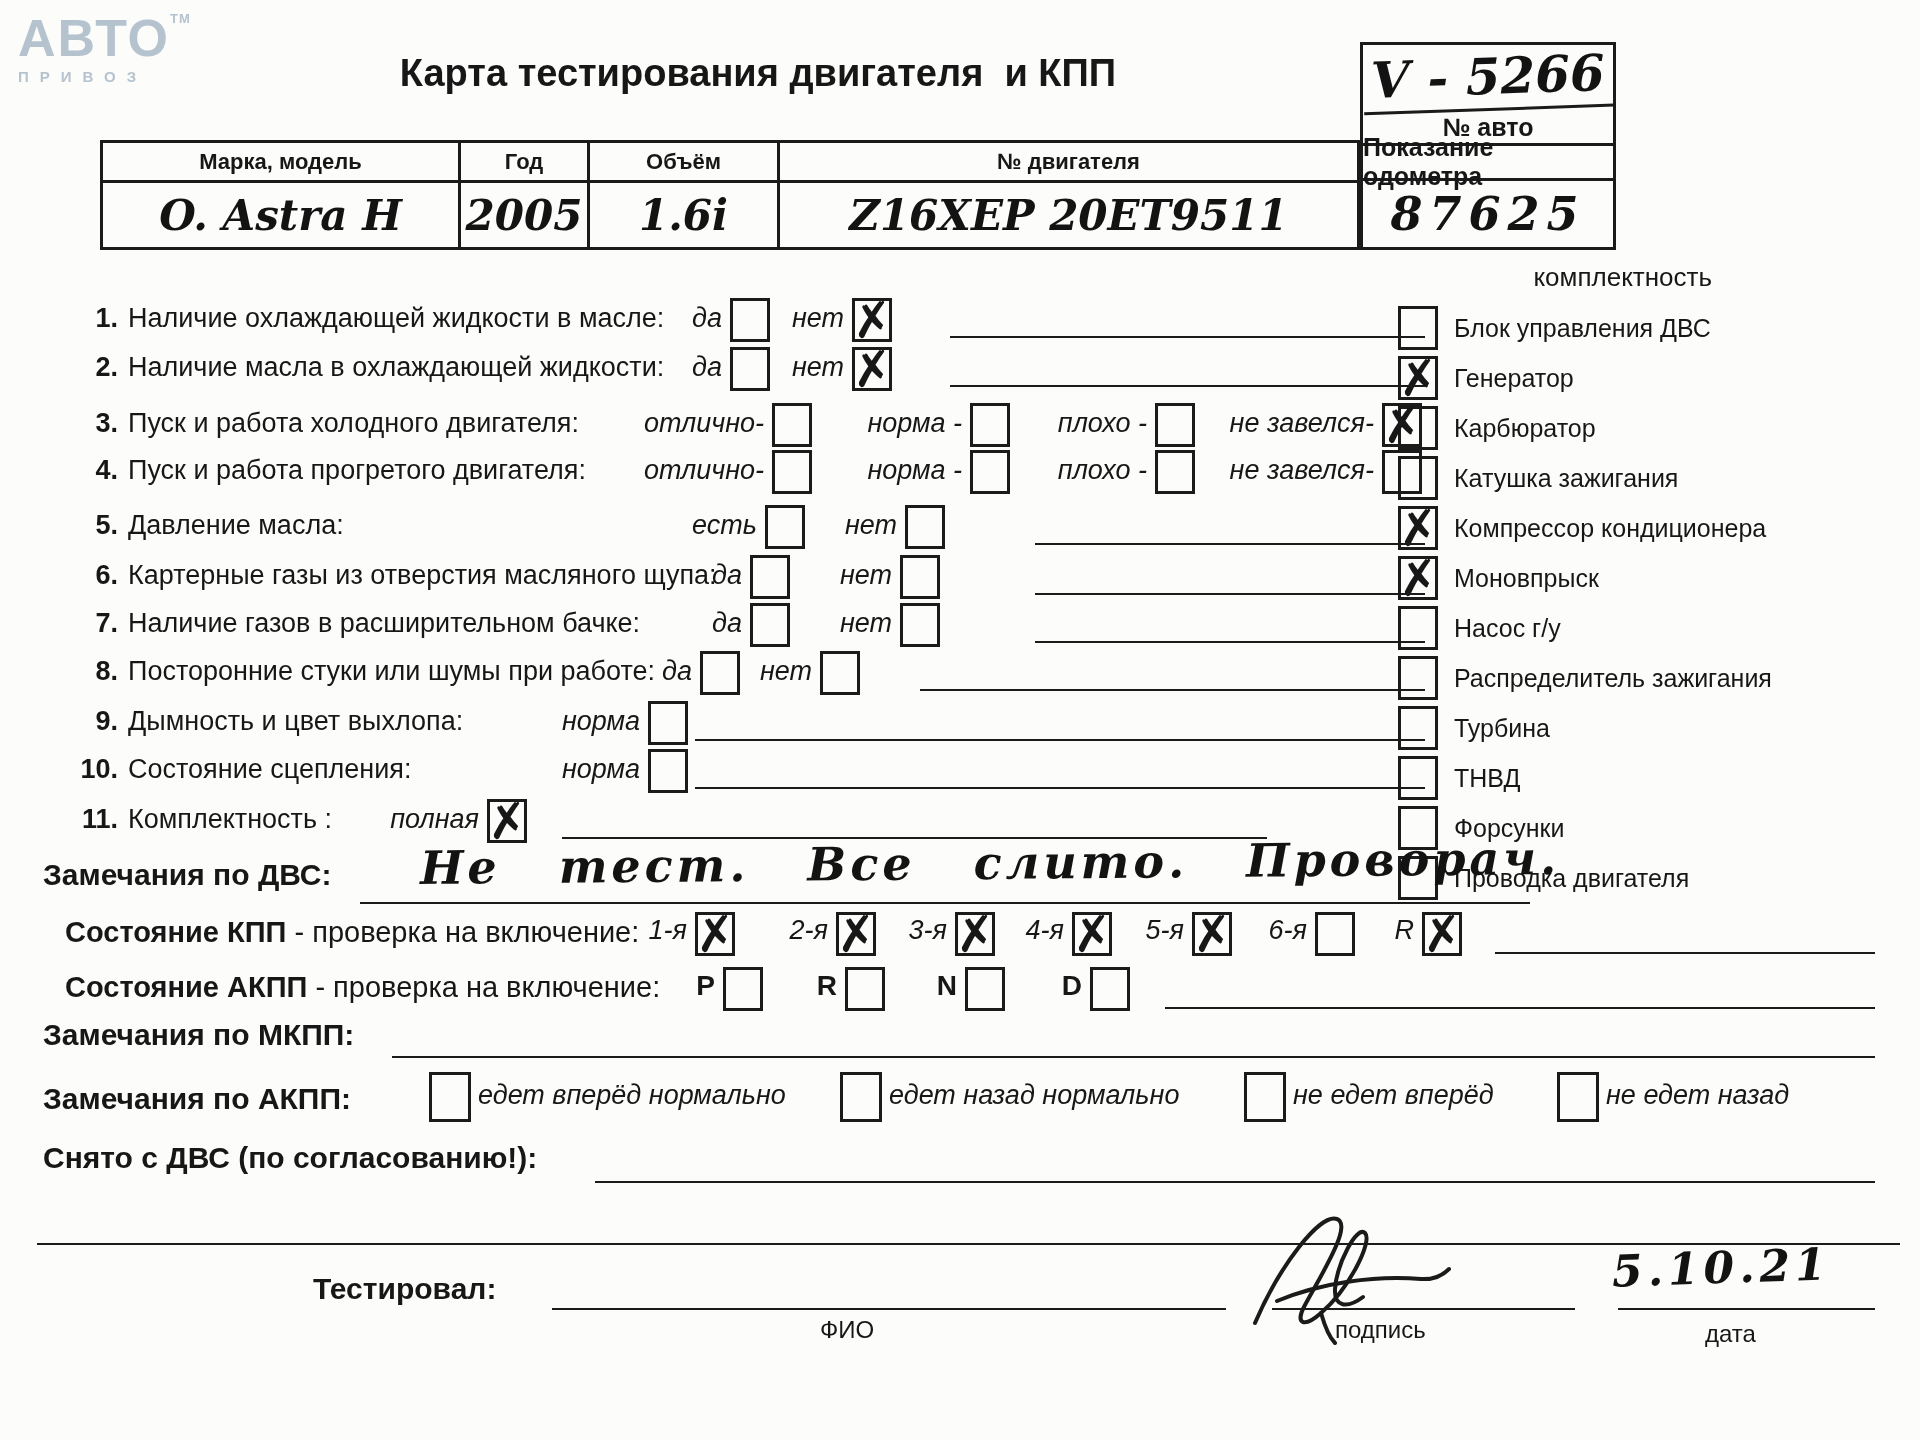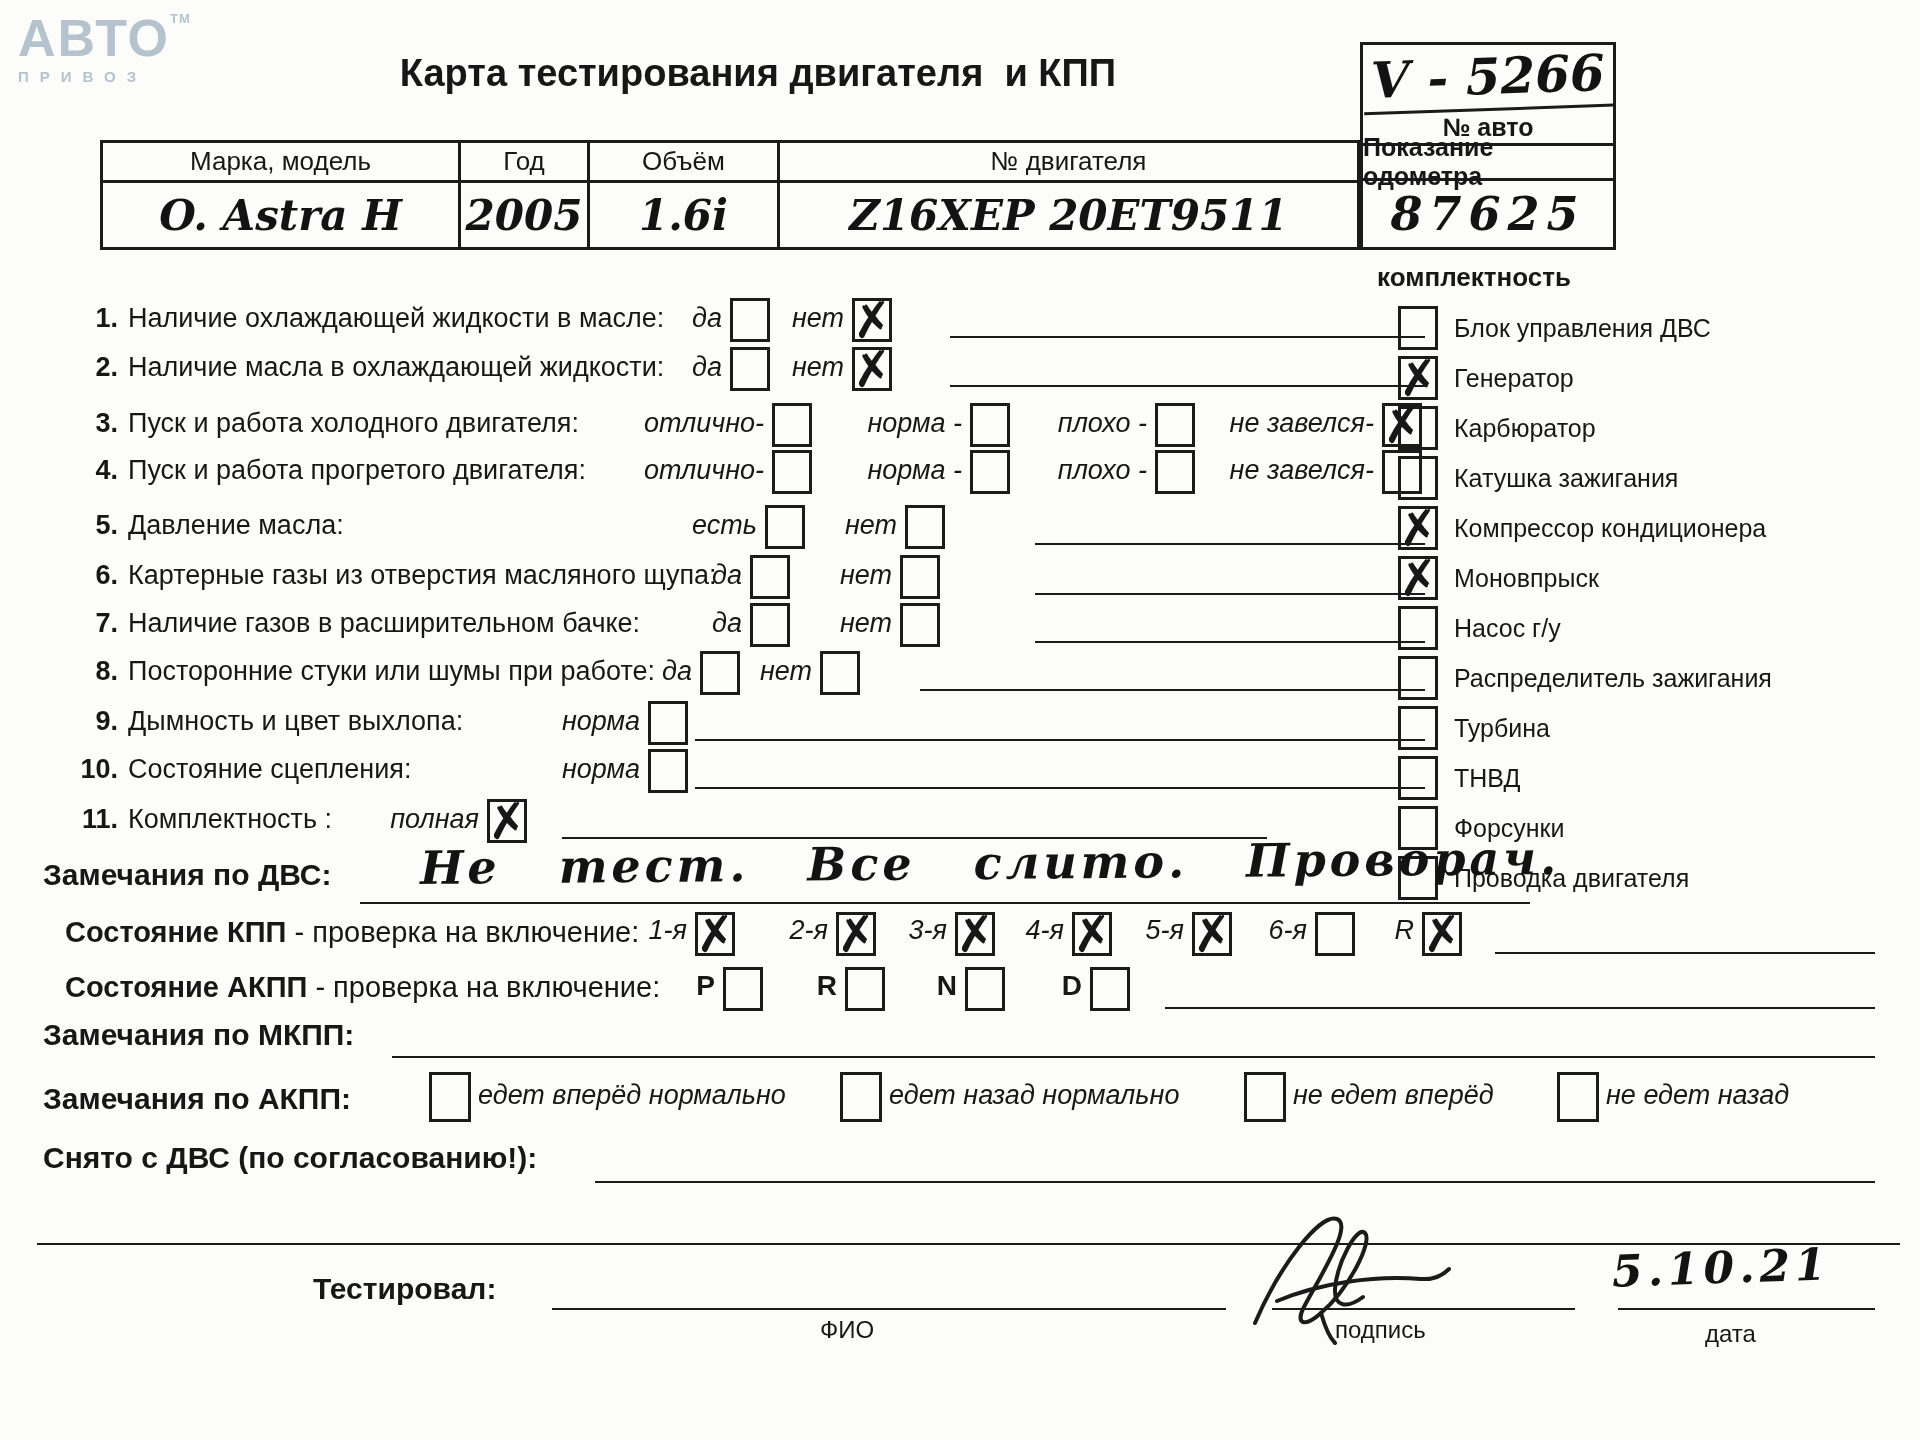--- a/index.html
+++ b/index.html
@@ -16,34 +16,34 @@
   
   .title { position:absolute; left:300px; top:52px; width:916px; text-align:center;
            font-size:38px; font-weight:bold; white-space:pre; }
   
   .hand { font-family:"DejaVu Serif", serif; font-style:italic; font-weight:600; color:#131313; }
   
   .vtable { position:absolute; left:100px; top:140px; width:1260px; height:110px;
             border:3px solid #1b1b1b; box-sizing:border-box; display:grid;
             grid-template-columns:358px 129px 190px auto; grid-template-rows:40px auto; }
   .vth { border-right:3px solid #1b1b1b; border-bottom:3px solid #1b1b1b;
-         font-size:26px; font-weight:normal; display:flex; align-items:center; justify-content:center; }
+         font-size:22px; font-weight:bold; display:flex; align-items:center; justify-content:center; }
   .vtd { border-right:3px solid #1b1b1b; display:flex; align-items:center; justify-content:center;
          font-size:42px; white-space:nowrap; }
   .vth:nth-child(4), .vtd:nth-child(8) { border-right:none; }
   
   .vbox { position:absolute; left:1360px; top:42px; width:256px; height:208px;
           border:3px solid #1b1b1b; box-sizing:border-box; display:flex; flex-direction:column; }
   .vb-row { display:flex; align-items:center; justify-content:center; box-sizing:border-box; }
   .vb-r1 { height:66px; border-bottom:3px solid #1b1b1b; font-size:50px; transform:rotate(-2deg); }
   .vb-r2, .vb-r3 { height:35px; border-bottom:3px solid #1b1b1b; font-size:25px; font-weight:bold; }
   .vb-r4 { flex:1; font-size:46px; letter-spacing:7px; }
   
-  .eq-title { position:absolute; left:1344px; top:262px; width:260px; text-align:center;
-              font-size:26px; font-weight:bold; }
+  .eq-title { position:absolute; left:1452px; top:262px; width:260px; text-align:right;
+              font-size:26px; font-weight:normal; }
   .eq-list { position:absolute; left:1398px; top:308px; }
   .eq-item { height:40px; margin-bottom:10px; display:flex; align-items:center; white-space:nowrap; }
   .eq-item .cb { position:relative; left:0; top:0; flex:0 0 auto; }
   .eq-label { margin-left:16px; font-size:25px; }
   
   .cb { position:absolute; width:34px; height:38px; border:3px solid #1b1b1b; box-sizing:content-box;
         display:flex; align-items:center; justify-content:center; overflow:visible; }
   .cb .mark { display:block; font-family:"DejaVu Sans", sans-serif; font-weight:bold;
               font-size:46px; line-height:1; transform:rotate(-9deg) scaleX(1.12); }
   .bigcb { width:36px; height:44px; }

